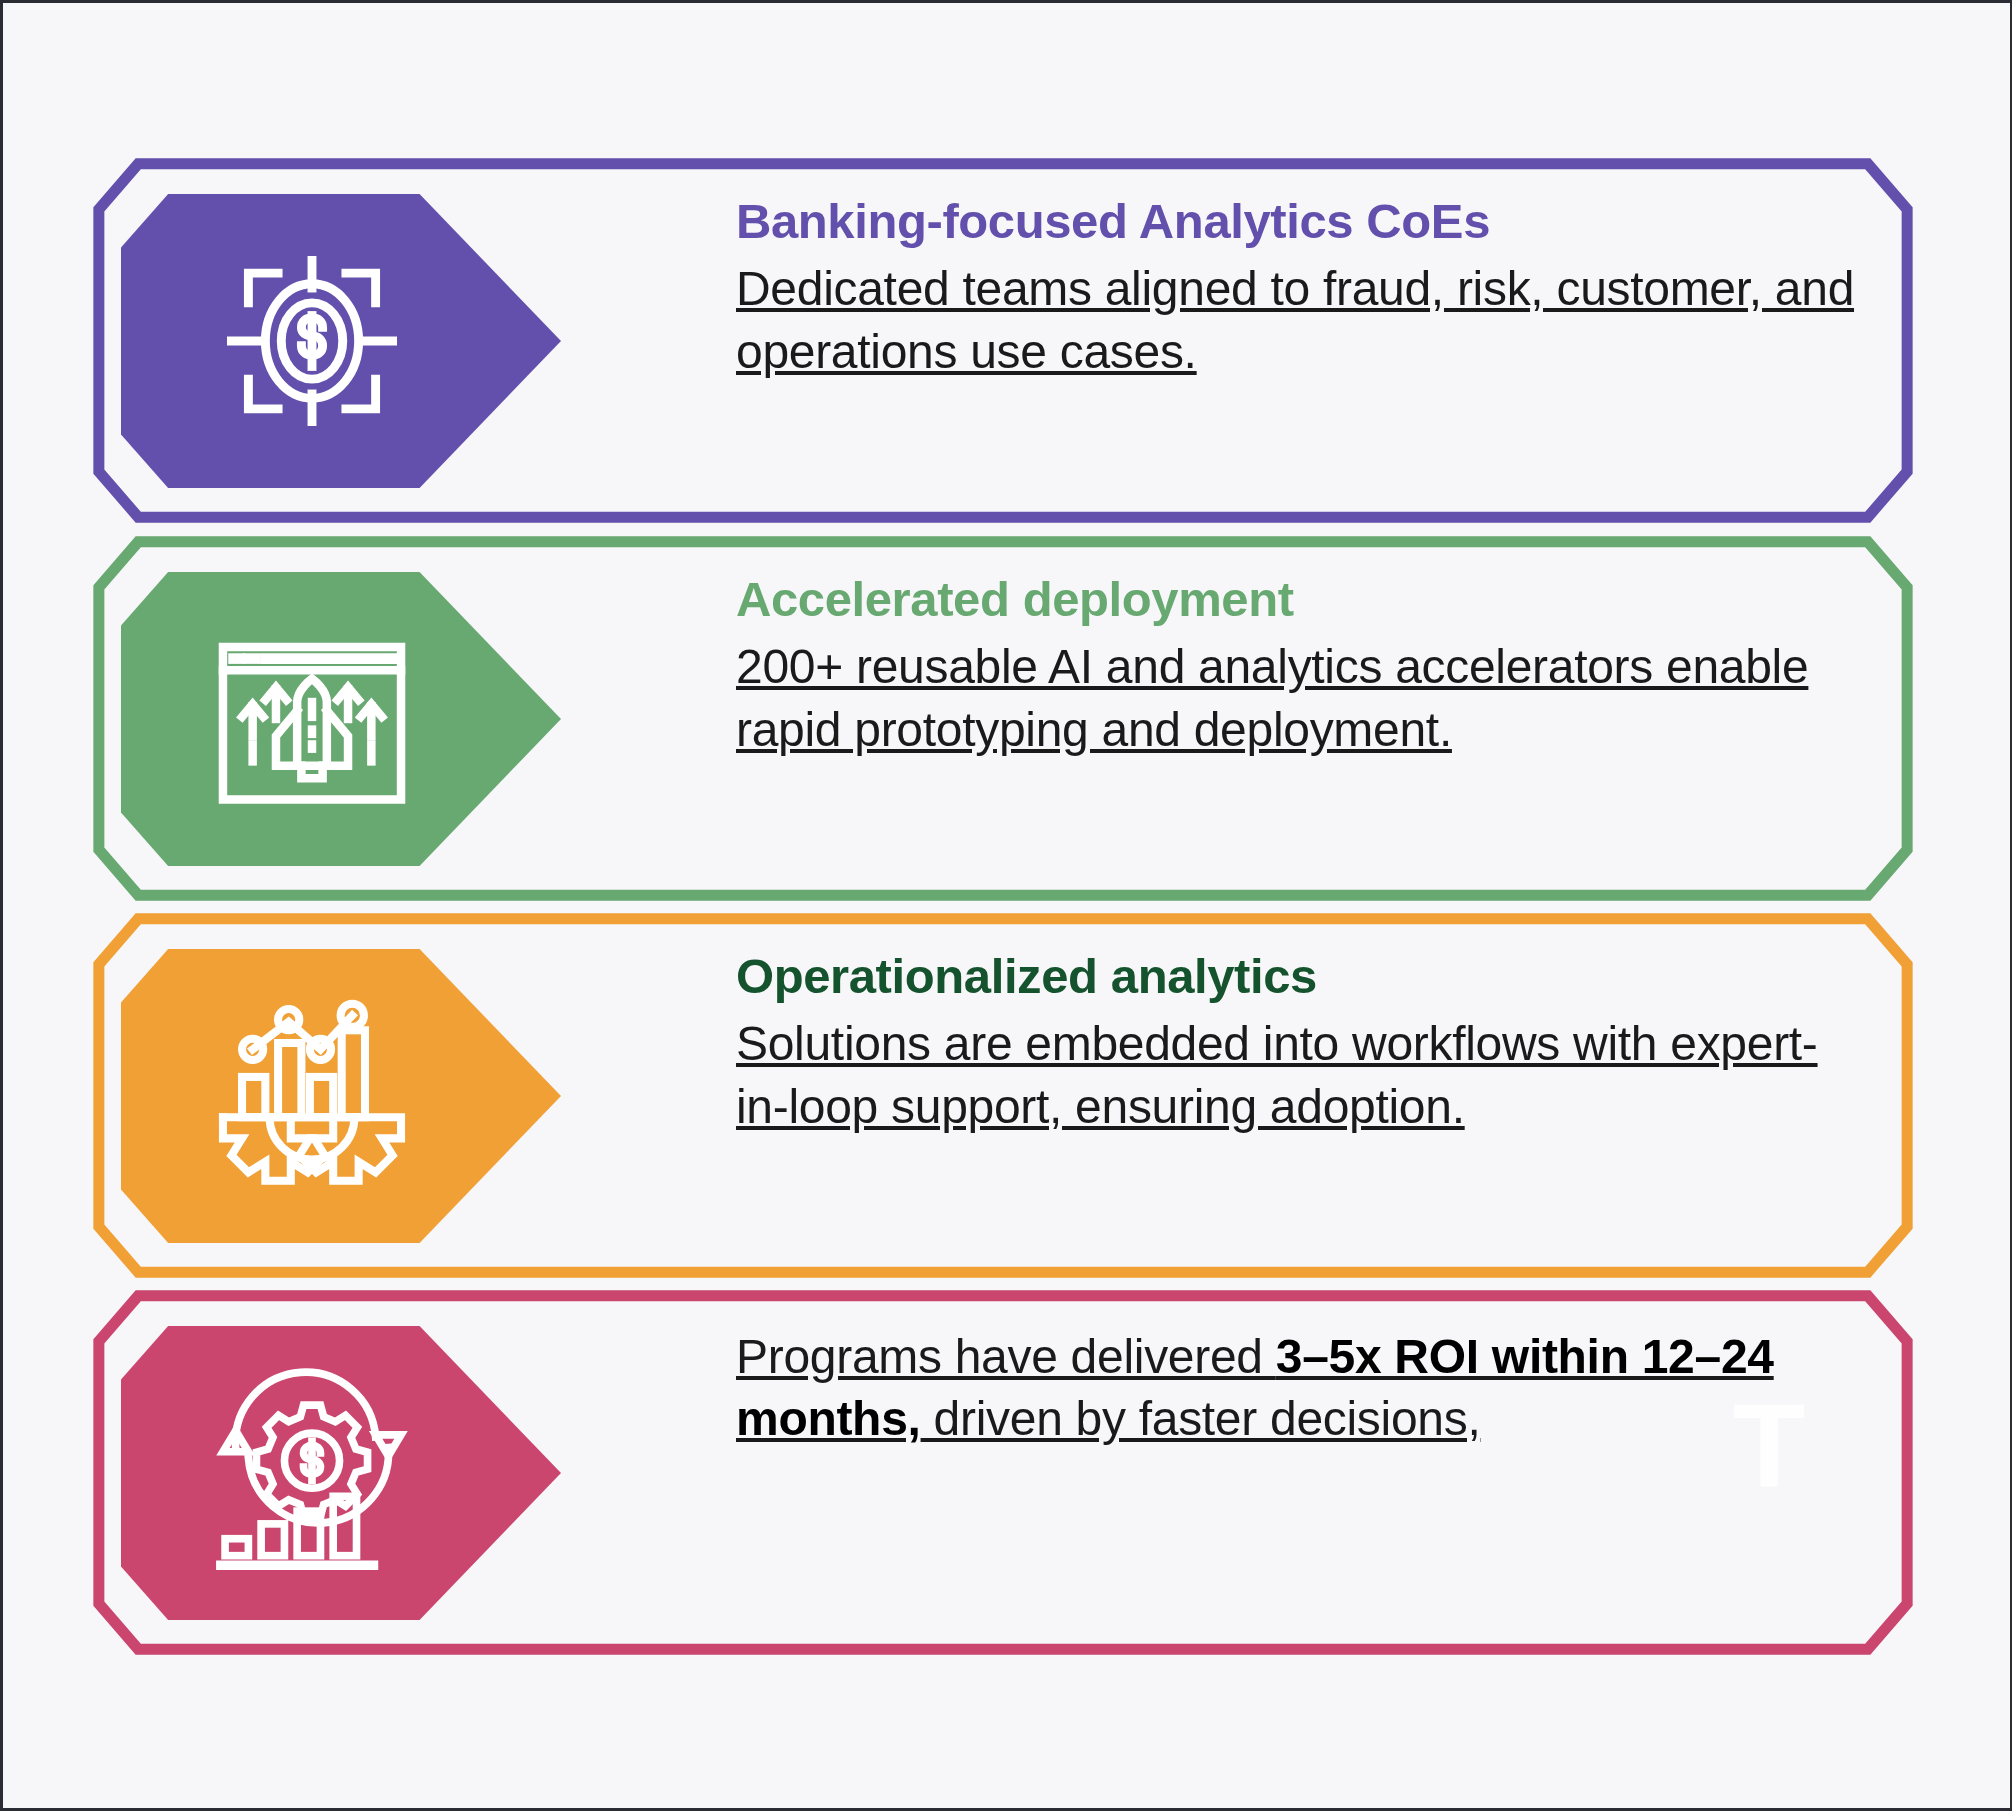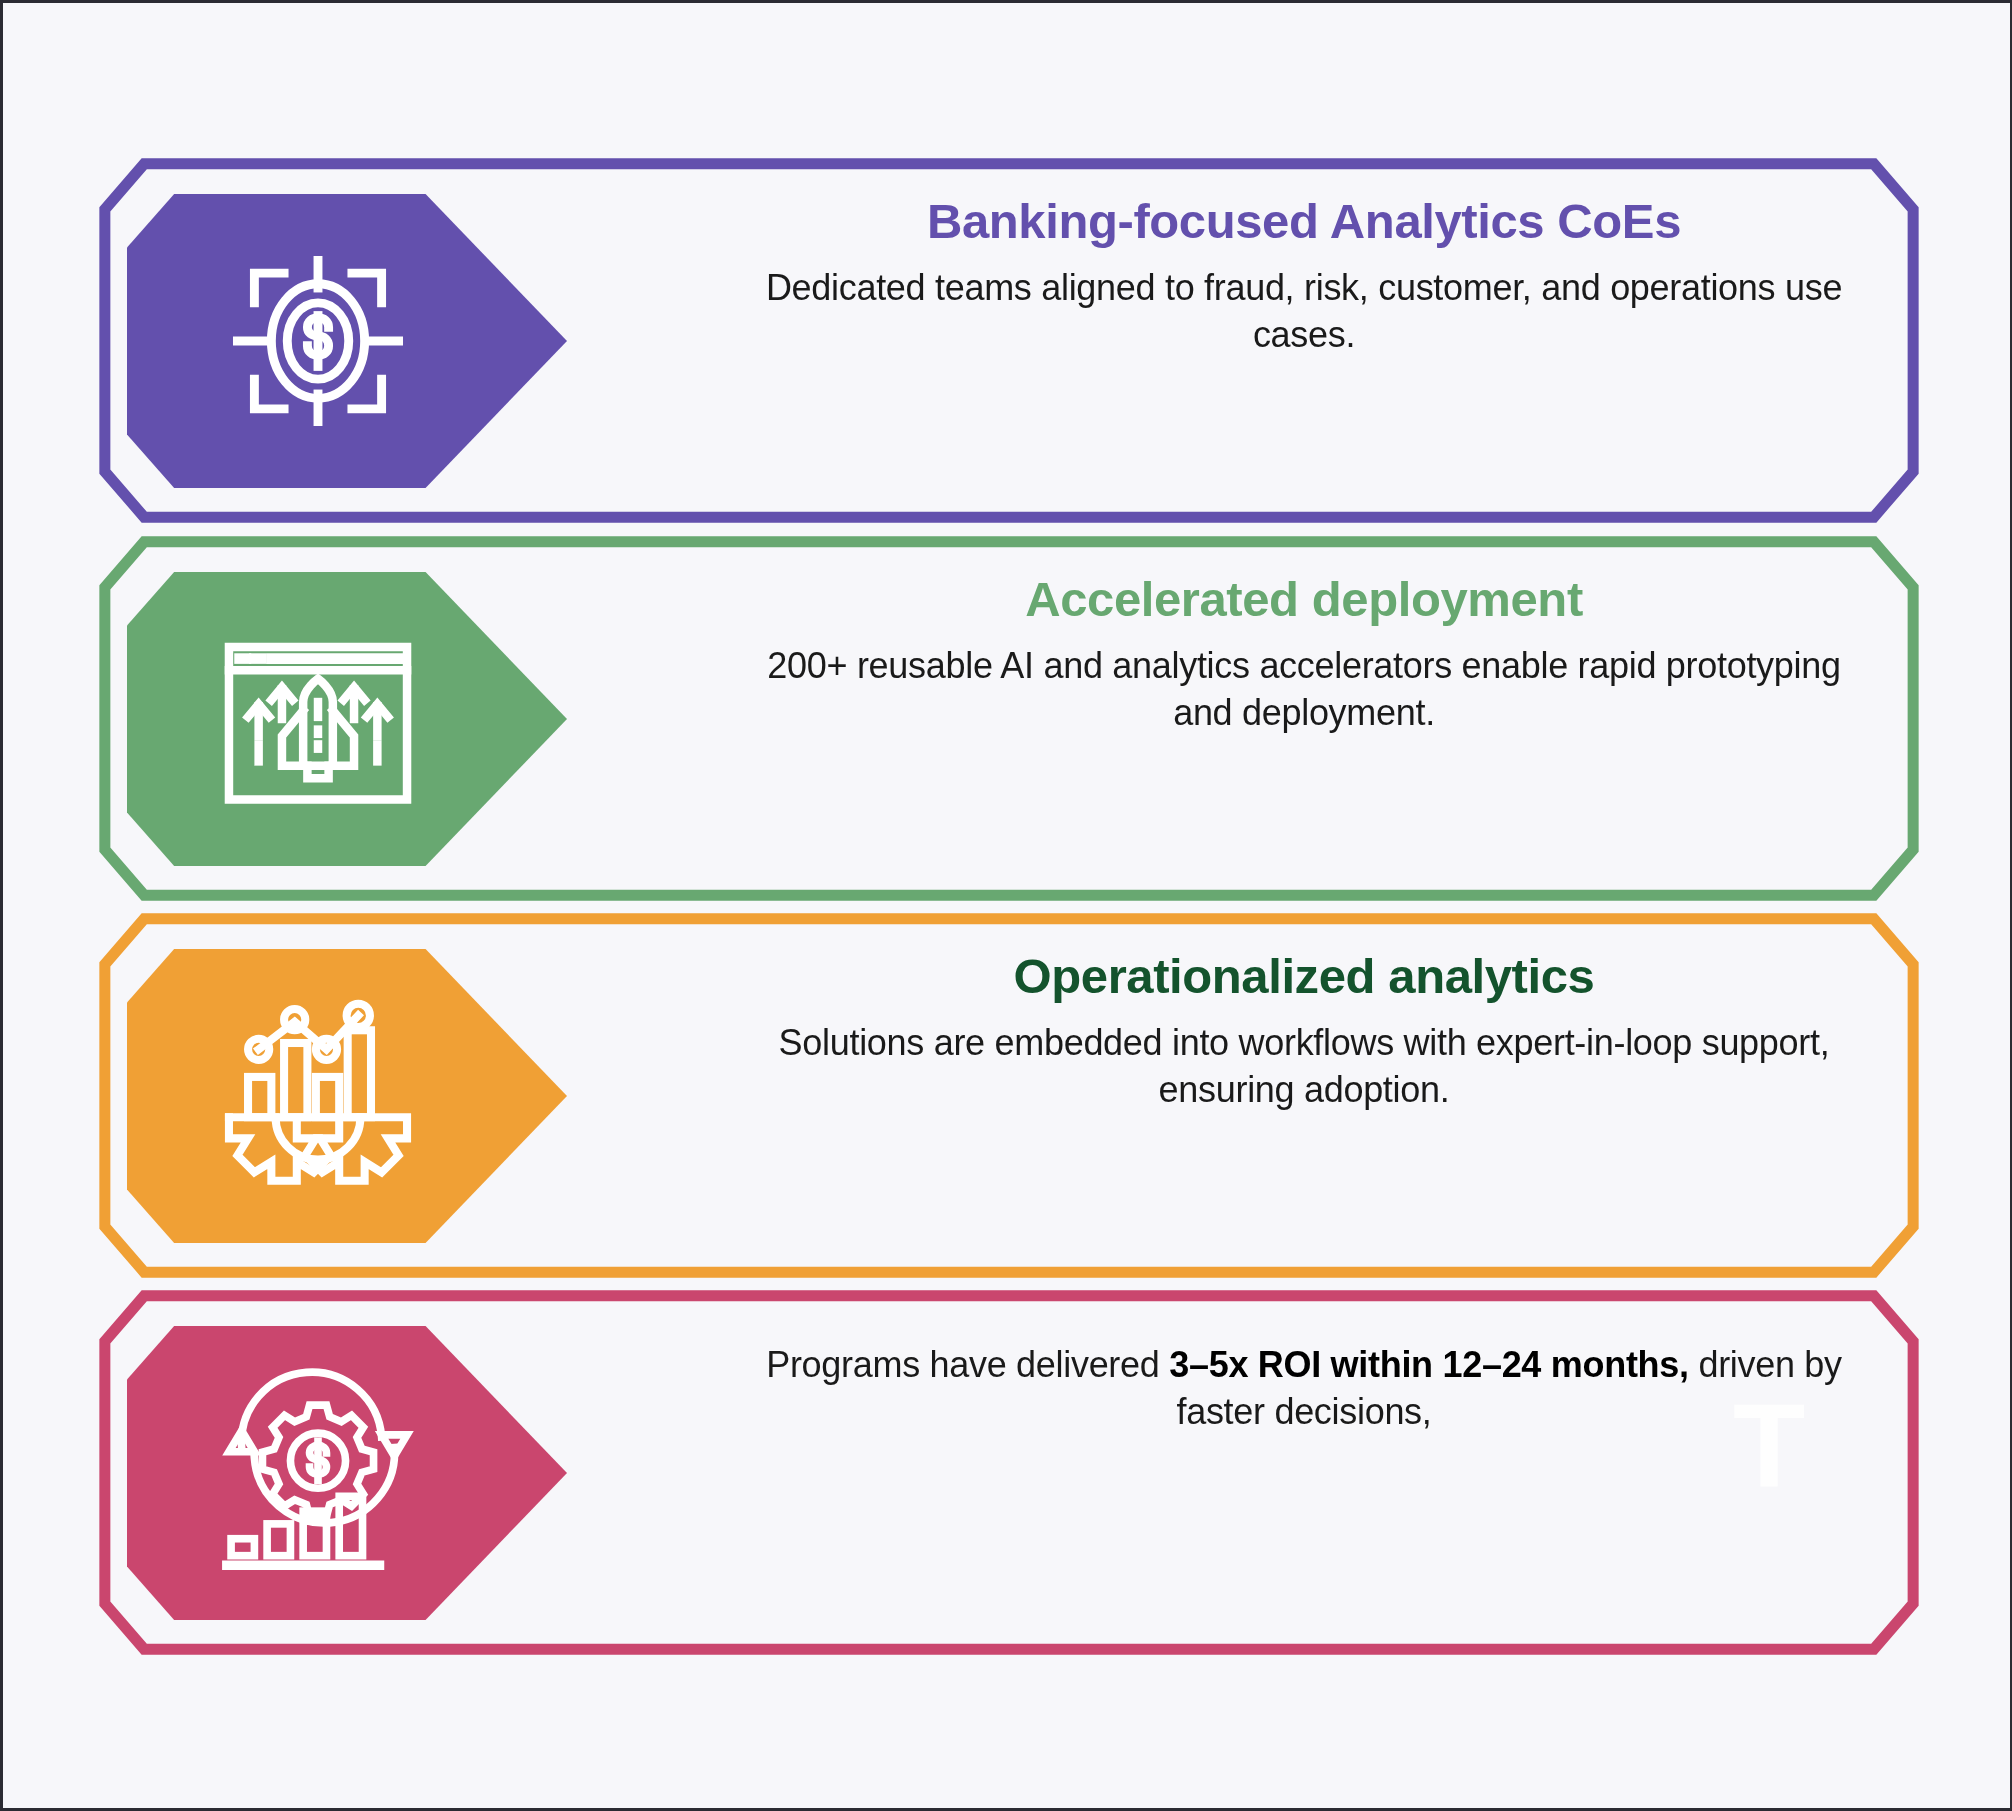--- a/index.html
+++ b/index.html
@@ -26,24 +26,23 @@
     position: absolute;
     left: 0;
     top: 0;
     width: 100%;
     height: 100%;
   }
 
   
   .card {
     position: absolute;
-    left: 94px;
+    left: 88px;
     width: 1824px;
     height: 369px;
-    text-align: center;
   }
   .card-1 { top: 153px; }
   .card-2 { top: 531px; }
   .card-3 { top: 908px; }
   .card-4 { top: 1285px; }
 
   .card-outline {
     position: absolute;
     left: 0;
     top: 0;
@@ -96,26 +95,27 @@
   }
   .card-title {
     font-size: 49px;
     font-weight: bold;
     line-height: 1.12;
     letter-spacing: -0.4px;
     margin: 0 0 9.4px 0;
     white-space: nowrap;
   }
   .card-body {
-    font-size: 36px;
+    font-size: 48px;
     font-weight: normal;
     line-height: 1.30;
     color: #1a1a1a;
-    margin: 16px;
+    margin: 0;
     letter-spacing: -0.3px;
+    text-decoration: underline;
   }
   .card-body b {
     font-weight: bold;
     color: #000000;
   }
 
   
   .watermark {
     position: absolute;
     left: 1730px;

